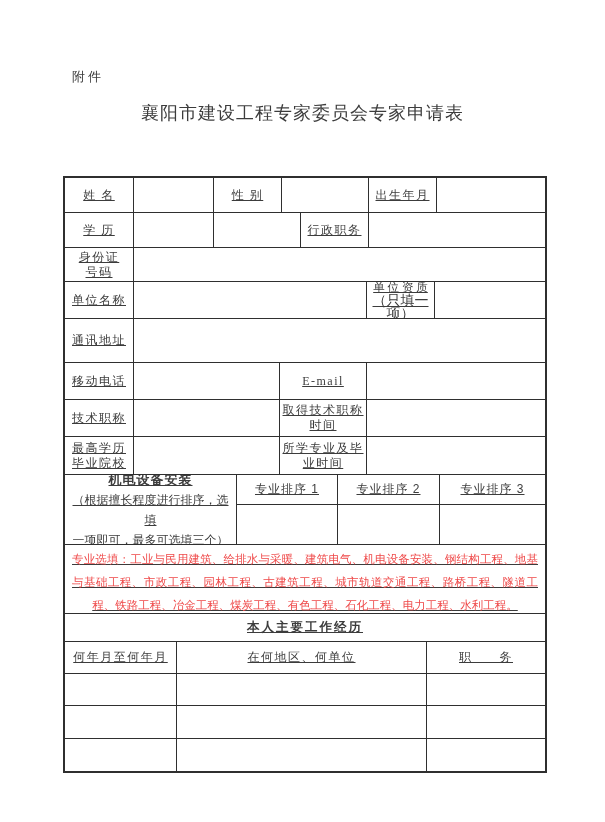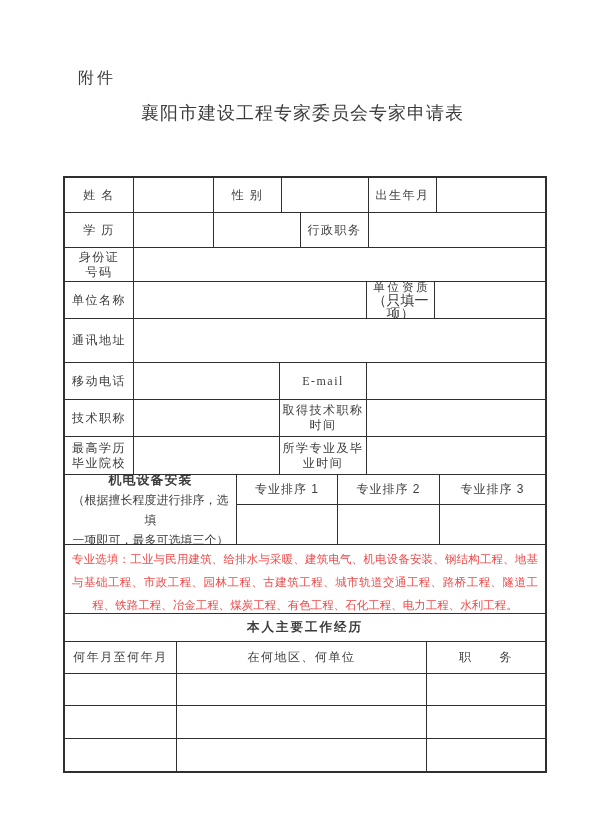--- a/index.html
+++ b/index.html
@@ -8,31 +8,32 @@
     --red:#ef4a4a;
   }
   *{margin:0;padding:0;box-sizing:border-box;}
   html,body{background:#ffffff;}
   body{
     width:605px;height:822px;position:relative;overflow:hidden;
     font-family:"Liberation Serif","DejaVu Serif",serif;
     color:var(--ink);
   }
   .attachment{
-    position:absolute;left:78px;top:68px;
-    font-size:16px;letter-spacing:3px;
+    position:absolute;left:72px;top:68px;
+    font-size:13px;letter-spacing:3px;
   }
   .doc-title{
     position:absolute;left:0;top:101px;width:605px;
     text-align:center;font-size:18px;letter-spacing:1px;font-weight:500;
   }
   .form-table{
     position:absolute;left:63px;top:176px;width:484px;
     border:2px solid var(--line);
     background:#fff;
+    text-decoration:underline;
   }
   .row{display:flex;border-bottom:1px solid var(--line);}
   .row:last-child{border-bottom:none;}
   .cell{
     border-right:1px solid var(--line);
     display:flex;align-items:center;justify-content:center;
     text-align:center;font-size:12px;letter-spacing:1.5px;
     white-space:pre-line;line-height:15px;
     overflow:hidden;
   }

